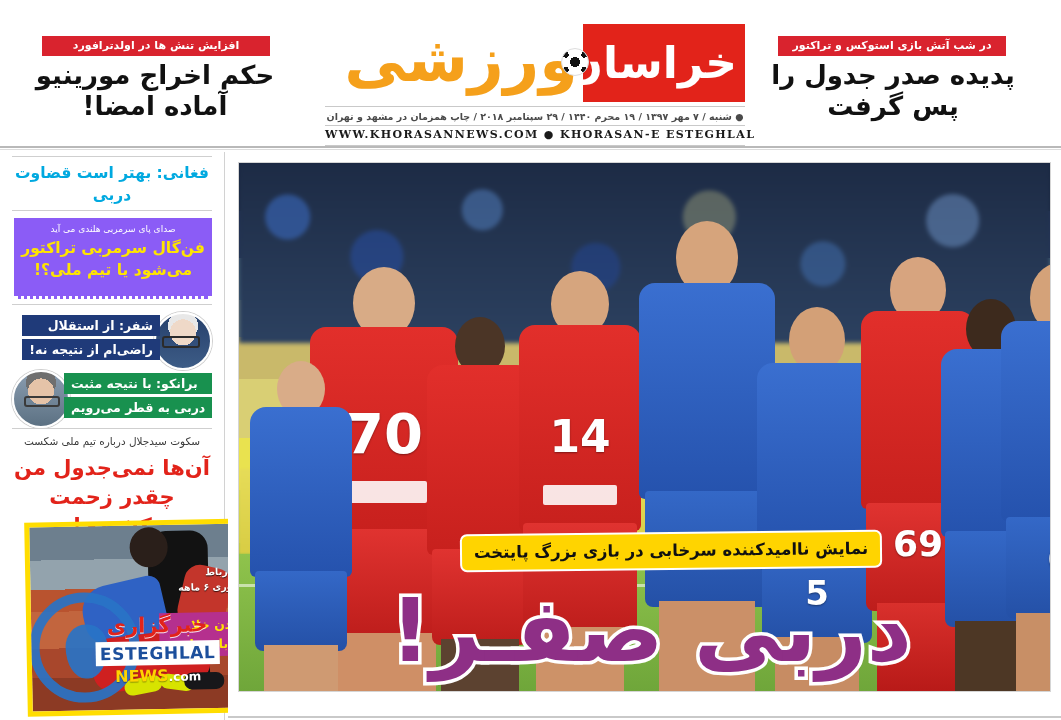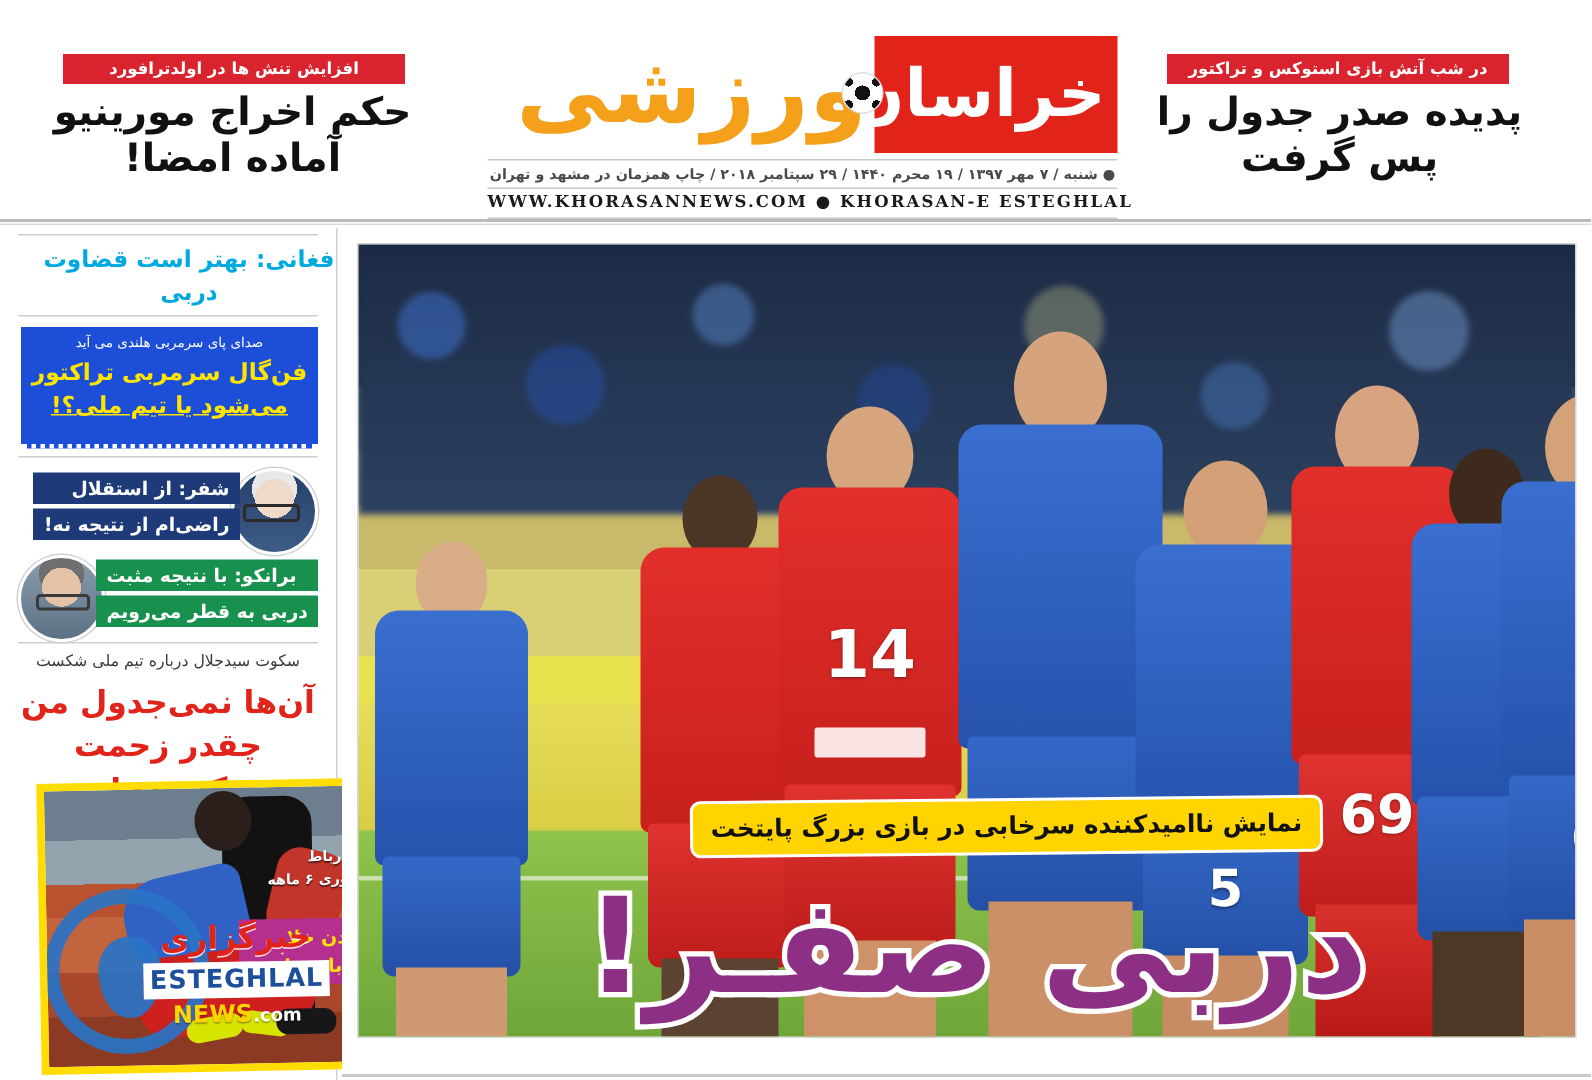--- a/index.html
+++ b/index.html
@@ -75,27 +75,27 @@
   .mh-rule3{position:absolute;left:0;top:131px;width:420px;height:1px;background:#c9c9c9;}
 
   .hairline{position:absolute;left:0;top:146px;width:1061px;height:2px;background:#b9b9b9;}
   .hairline2{position:absolute;left:0;top:149px;width:1061px;height:1px;background:#dcdcdc;}
 
   
   .sidebar{position:absolute;left:0;top:152px;width:222px;height:568px;background:#fff;}
   .sb-rule{position:absolute;left:12px;width:200px;height:1px;background:#cfcfcf;}
 
   .sb-cyan{
-    position:absolute;left:28px;top:10px;width:196px;
+    position:absolute;left:14px;top:10px;width:196px;
     color:#00a9e0;font-weight:bold;font-size:15.5px;line-height:22px;
     text-align:center;
   }
 
   .sb-redbox{
-    position:absolute;left:14px;top:66px;width:198px;height:78px;background:#1d4ed8;
+    position:absolute;left:14px;top:66px;width:198px;height:78px;background:#8b5cf6;
     border-bottom:3px dotted #fff;
   }
   .sb-redbox .kicker{
     position:absolute;left:0;top:5px;width:198px;text-align:center;
     color:#fff;font-size:9px;line-height:13px;font-weight:normal;
   }
   .sb-redbox .big{
     position:absolute;left:0;top:19px;width:198px;text-align:center;
     color:#ffe400;font-weight:bold;font-size:15.5px;line-height:22px;
   }
@@ -337,21 +337,21 @@
 
     <div class="sb-cyan">
       <div>فغانی: بهتر است قضاوت دربی</div>
     </div>
 
     <div class="sb-rule" style="top:58px;"></div>
 
     <div class="sb-redbox">
       <div class="kicker">صدای پای سرمربی هلندی می آید</div>
       <div class="big">فن‌گال سرمربی تراکتور</div>
-      <div class="big" style="top:41px;text-decoration:underline;">می‌شود یا تیم ملی؟!</div>
+      <div class="big" style="top:41px;">می‌شود یا تیم ملی؟!</div>
     </div>
 
     <div class="sb-rule" style="top:152px;"></div>
 
     <div class="quote q1" style="top:160px;">
       <div class="avatar">
         <div class="glasses"></div>
       </div>
       <div class="qlines">
         <span class="qline">شفر: از استقلال</span>
@@ -409,20 +409,28 @@
       </div>
     </div>
   </div>
 
   <div class="mainwrap">
     <div class="photo">
       <div class="crowd"></div>
       <div class="adboard"></div>
       <div class="grass"></div>
 
+      <div class="pl red-kit" style="left:70px;width:150px;height:430px;">
+        <div class="head" style="top:6px;width:62px;height:72px;background:#d8ab86;"></div>
+        <div class="torso" style="top:66px;width:148px;height:210px;"></div>
+        <div class="num" style="top:140px;font-size:56px;">70</div>
+        <div class="sponsor" style="top:220px;width:86px;height:22px;"></div>
+        <div class="shorts" style="top:268px;width:136px;height:110px;"></div>
+        <div class="legs" style="top:372px;width:104px;height:58px;background:#cf8f66;"></div>
+      </div>
 
       <div class="pl red-kit" style="left:186px;width:110px;height:400px;">
         <div class="head" style="top:26px;width:50px;height:58px;background:#4b3526;"></div>
         <div class="torso" style="top:74px;width:106px;height:190px;"></div>
         <div class="shorts" style="top:258px;width:96px;height:96px;"></div>
         <div class="legs" style="top:348px;width:78px;height:52px;background:#5c4230;"></div>
       </div>
 
       <div class="pl blue-kit" style="left:10px;width:104px;height:340px;">
         <div class="head" style="top:10px;width:48px;height:56px;background:#d9ac88;"></div>

